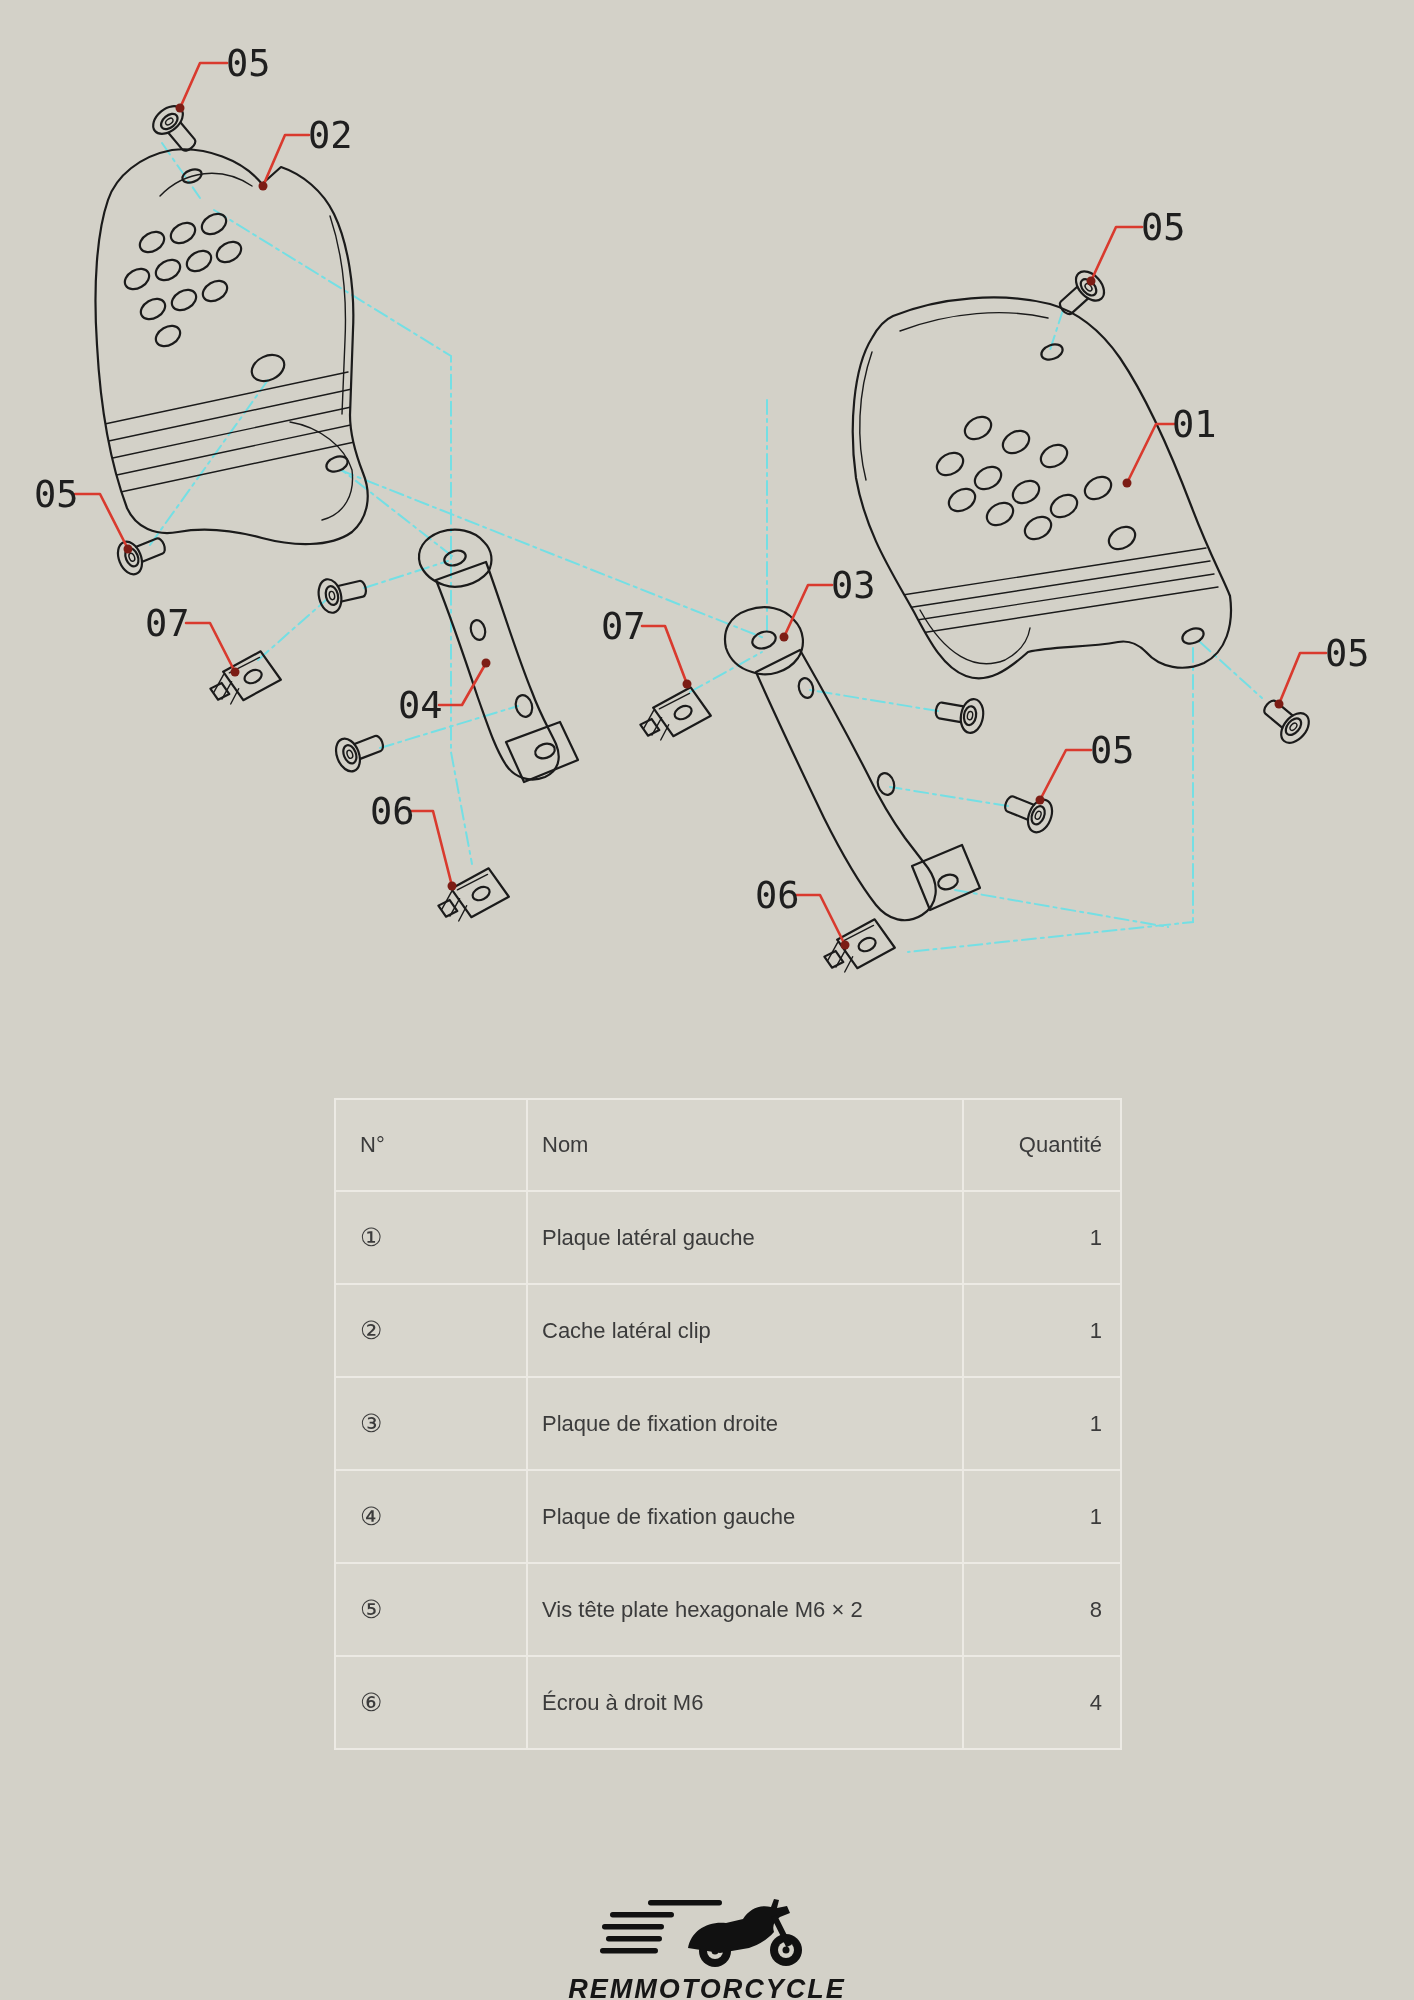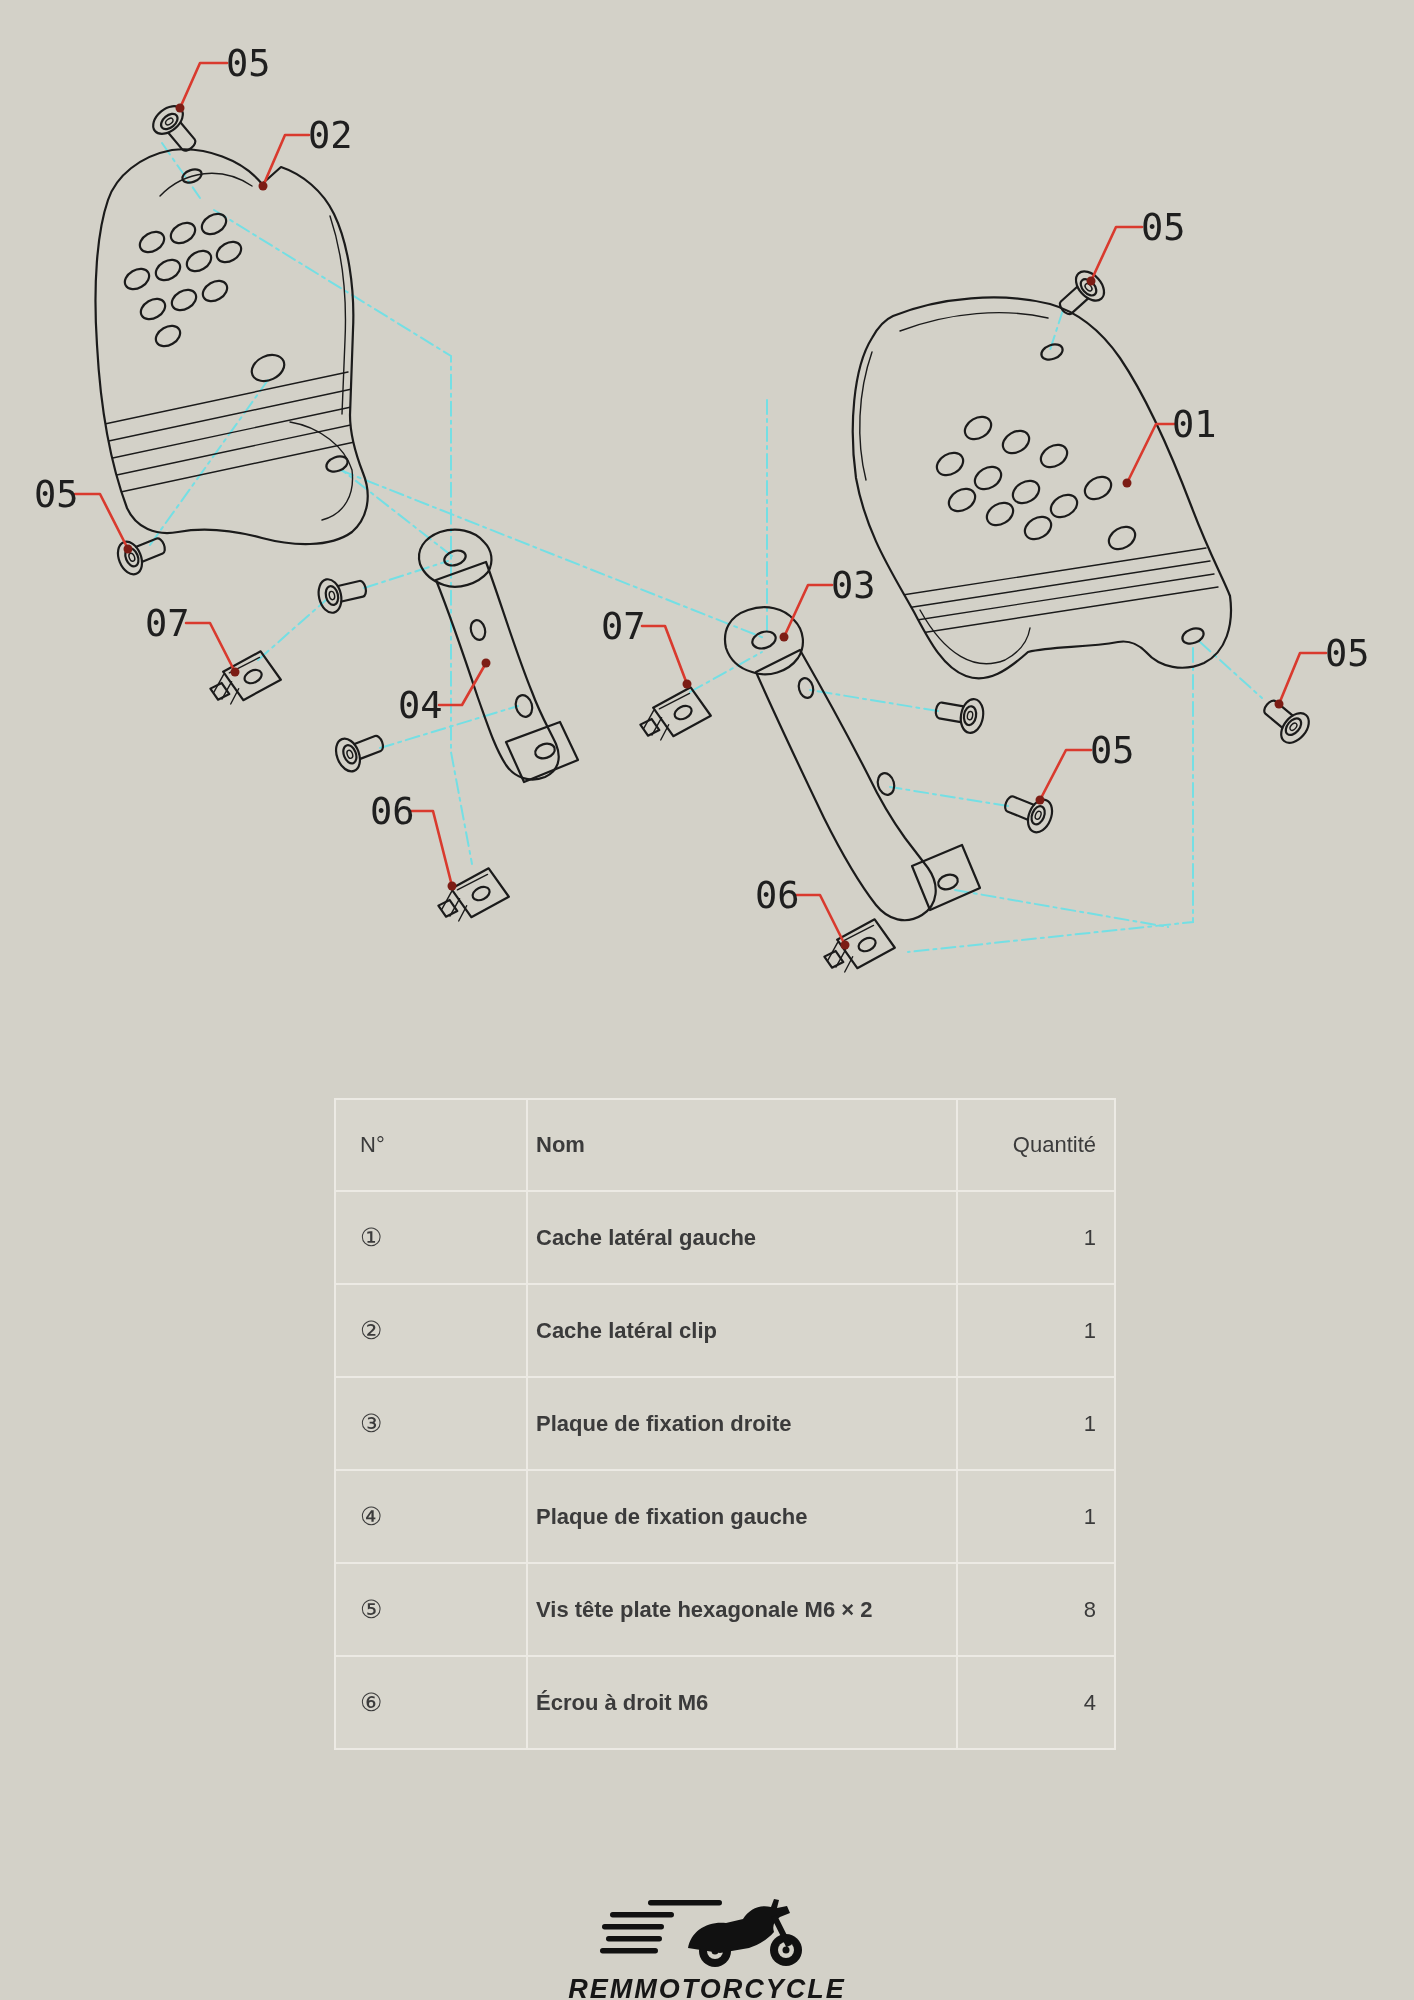--- a/index.html
+++ b/index.html
@@ -20,21 +20,21 @@
   #parts-table{
     position:absolute;left:334px;top:1098px;width:721px;height:650px;
     border-collapse:collapse;table-layout:fixed;
     font-size:22px;color:#3b3b3b;
   }
   #parts-table td{
     background:#d8d6cd;border:2px solid #eceae4;
     vertical-align:middle;overflow:hidden;white-space:nowrap;
   }
   #parts-table .c-num{width:165px;padding-left:24px;}
-  #parts-table .c-name{width:419px;padding-left:8px;font-weight:bold;}
+  #parts-table .c-name{width:419px;padding-left:14px;}
   #parts-table .c-qty{width:137px;padding-right:18px;text-align:right;}
   #parts-table tr{height:93px;}
   #parts-table tr.hdr{height:92px;}
   #parts-table .circ{font-size:25px;}
   
   #logo{
     position:absolute;left:0;top:1896px;width:1414px;text-align:center;
   }
   #brand-name{
     margin-top:2px;
@@ -244,21 +244,21 @@
 
 <table id="parts-table">
   <tbody>
       <tr class="hdr">
     <td class="c-num">N°</td>
     <td class="c-name">Nom</td>
     <td class="c-qty">Quantité</td>
   </tr>
   <tr>
     <td class="c-num circ">①</td>
-    <td class="c-name">Cache latéral gauche</td>
+    <td class="c-name">Plaque latéral gauche</td>
     <td class="c-qty">1</td>
   </tr>
   <tr>
     <td class="c-num circ">②</td>
     <td class="c-name">Cache latéral clip</td>
     <td class="c-qty">1</td>
   </tr>
   <tr>
     <td class="c-num circ">③</td>
     <td class="c-name">Plaque de fixation droite</td>

